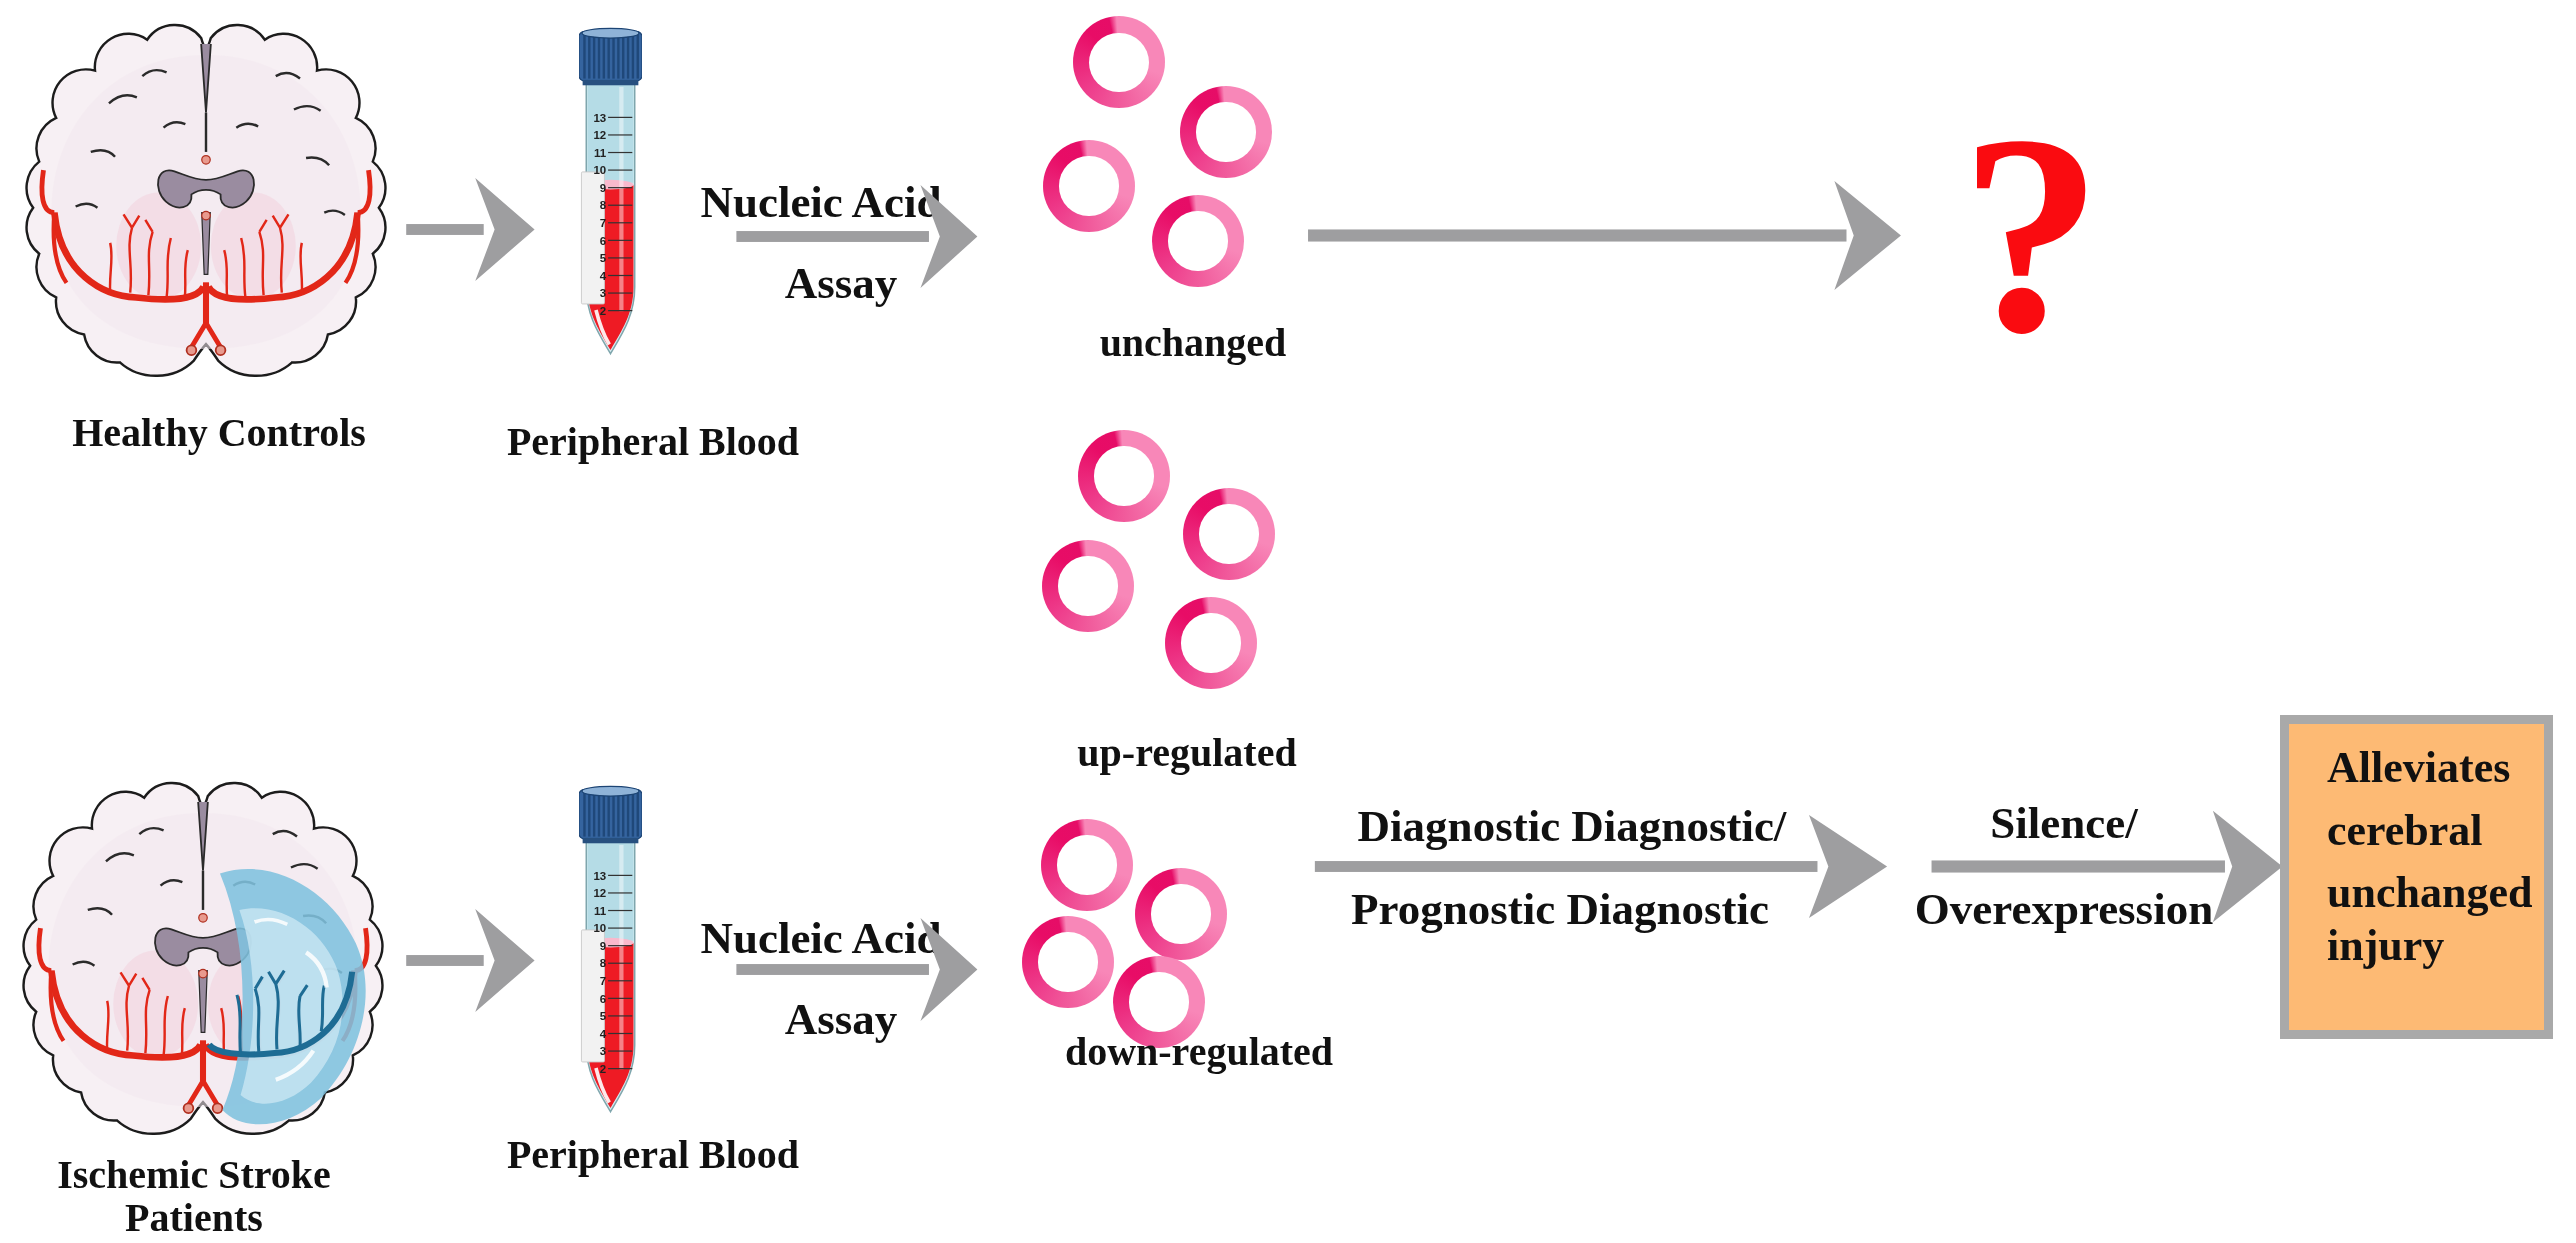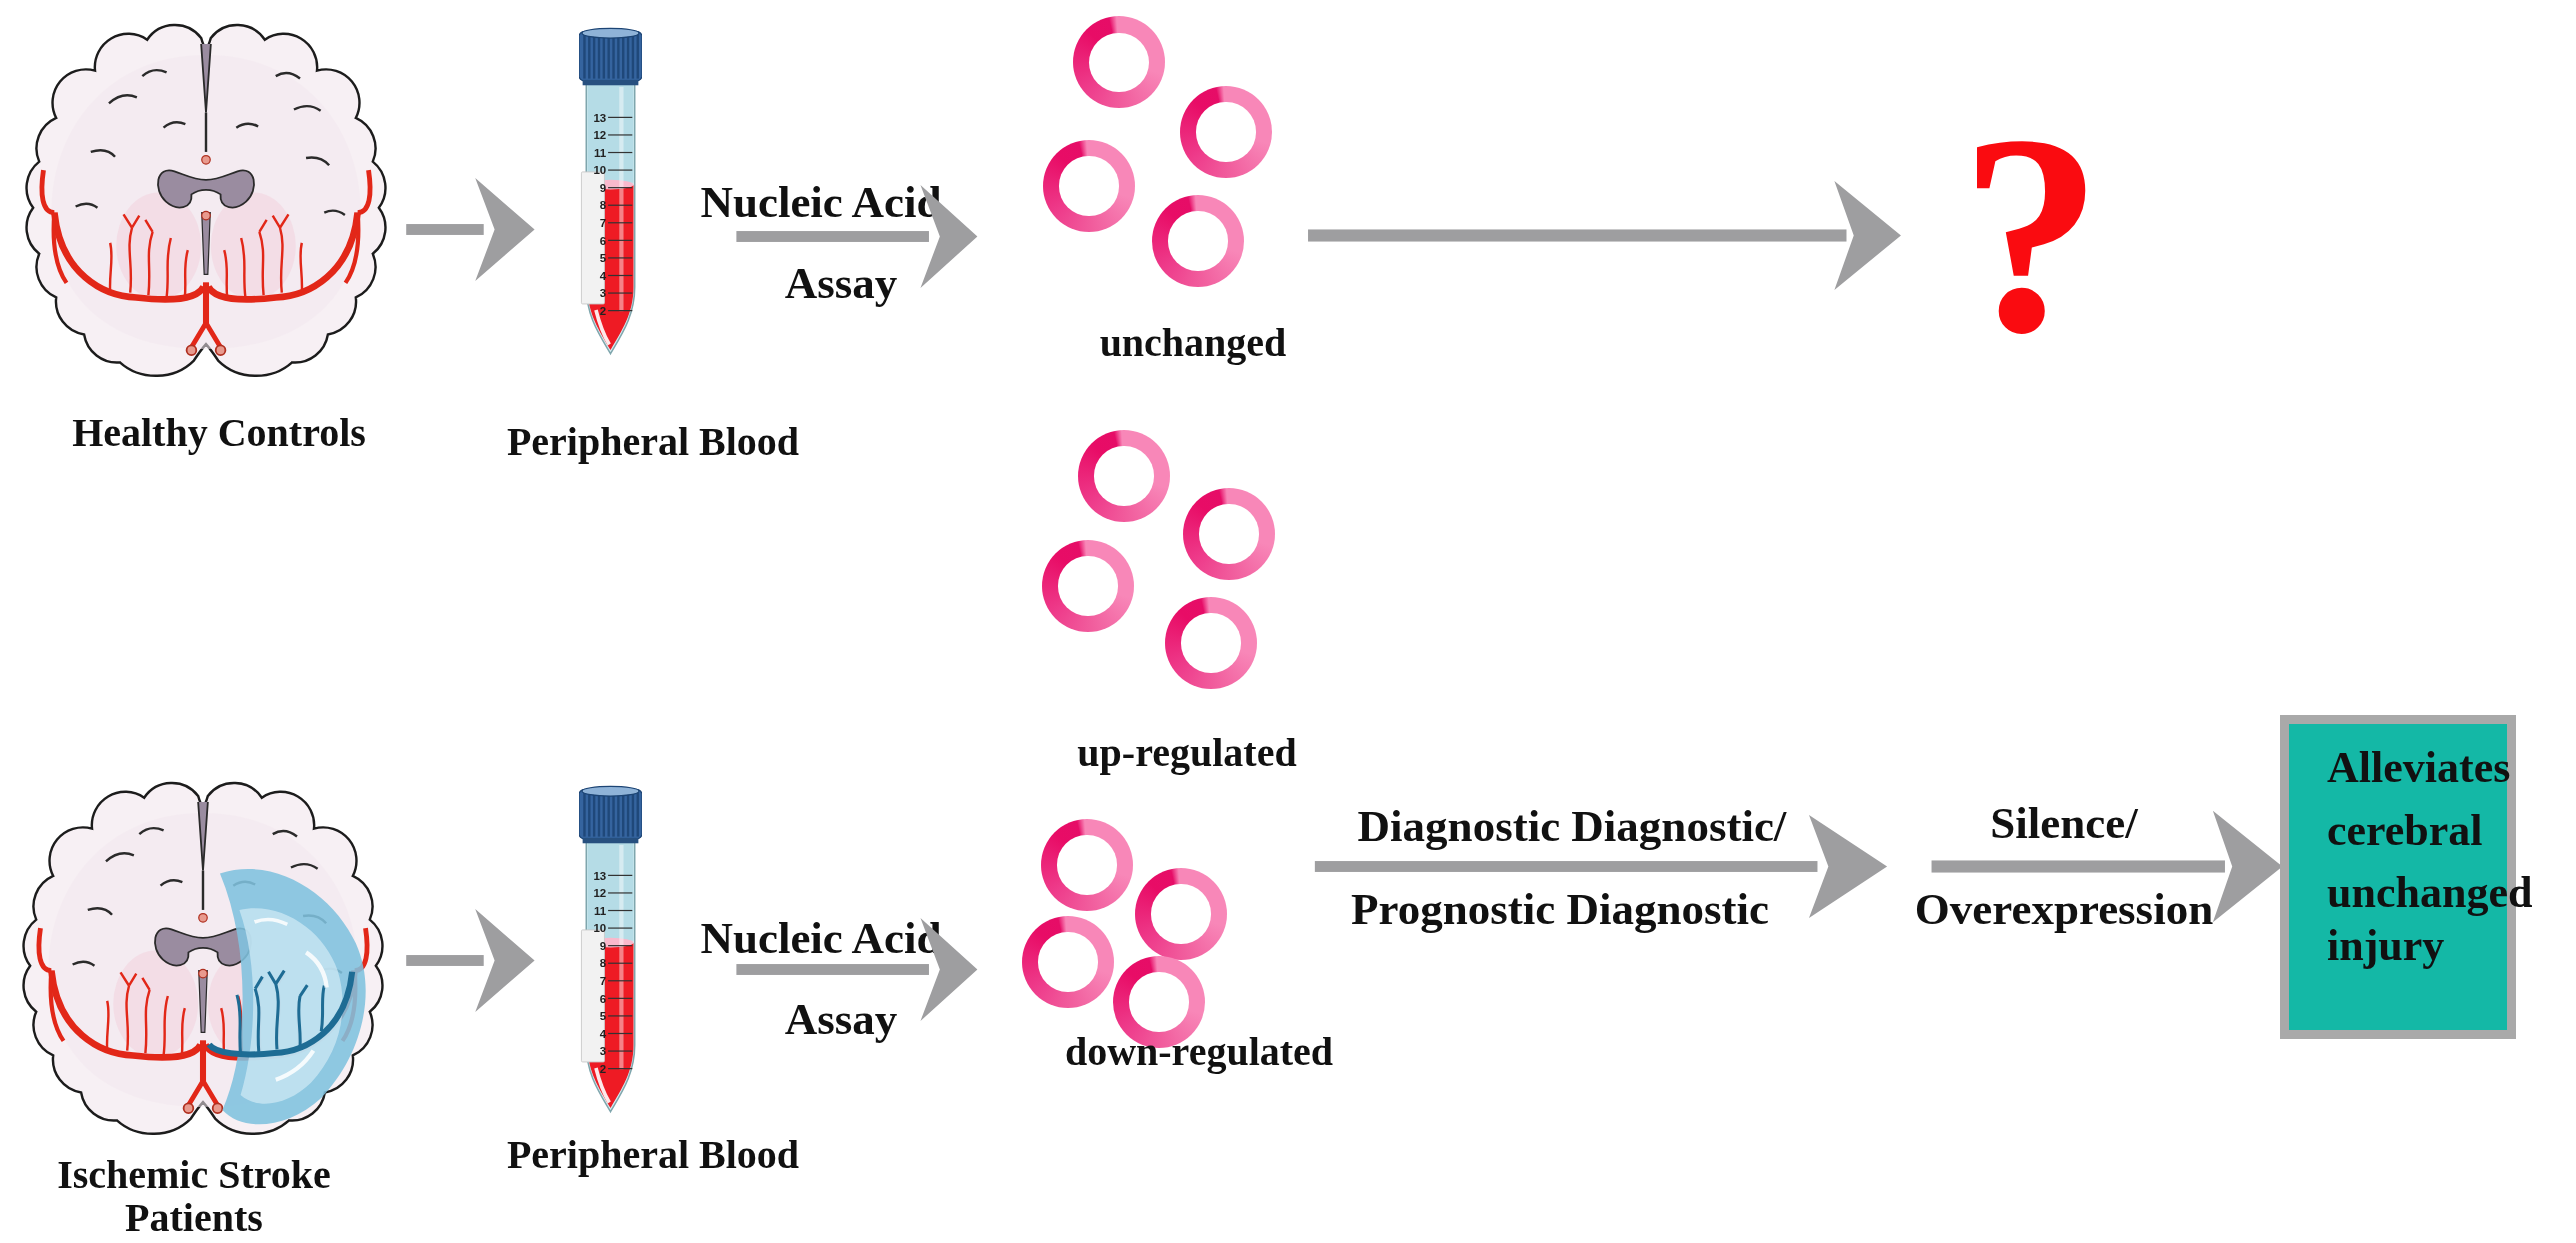--- a/index.html
+++ b/index.html
@@ -9,22 +9,22 @@
   .lbl{position:absolute;transform:translateX(-50%);white-space:nowrap;
        font-weight:bold;color:#111;font-size:40px;line-height:1.05;text-align:center;}
   .lbl-sm{font-size:45px;}
   .ring{position:absolute;width:92px;height:92px;border-radius:50%;
         background:conic-gradient(from 0deg,
           #f887b8 12deg,#f887b8 105deg,#f15d9d 175deg,
           #ee3c8b 230deg,#e80c66 315deg,#e60d67 347deg,#f887b8 357deg);}
   .ring::after{content:"";position:absolute;inset:16.4px;background:#fff;border-radius:50%;}
   .qmark{position:absolute;left:1946px;top:73px;width:170px;text-align:center;
          font-size:285px;font-weight:bold;color:#fa0b10;line-height:322px;}
-  .obox{position:absolute;left:2280px;top:715px;width:236px;height:324px;
-        border:9.7px solid #a9a9a9;background:#14b8a6;box-sizing:border-box;}
+  .obox{position:absolute;left:2280px;top:715px;width:273px;height:324px;
+        border:9.7px solid #a9a9a9;background:#fdba74;box-sizing:border-box;}
   .obox-line{position:absolute;left:38px;font-size:44px;font-weight:bold;color:#111;white-space:nowrap;}
   svg{display:block;}
   .arrowfill{fill:#9e9ea0;}
 </style>
 </head>
 <body>
 
 <svg width="0" height="0">
   <defs>
     <g id="brain-base">

